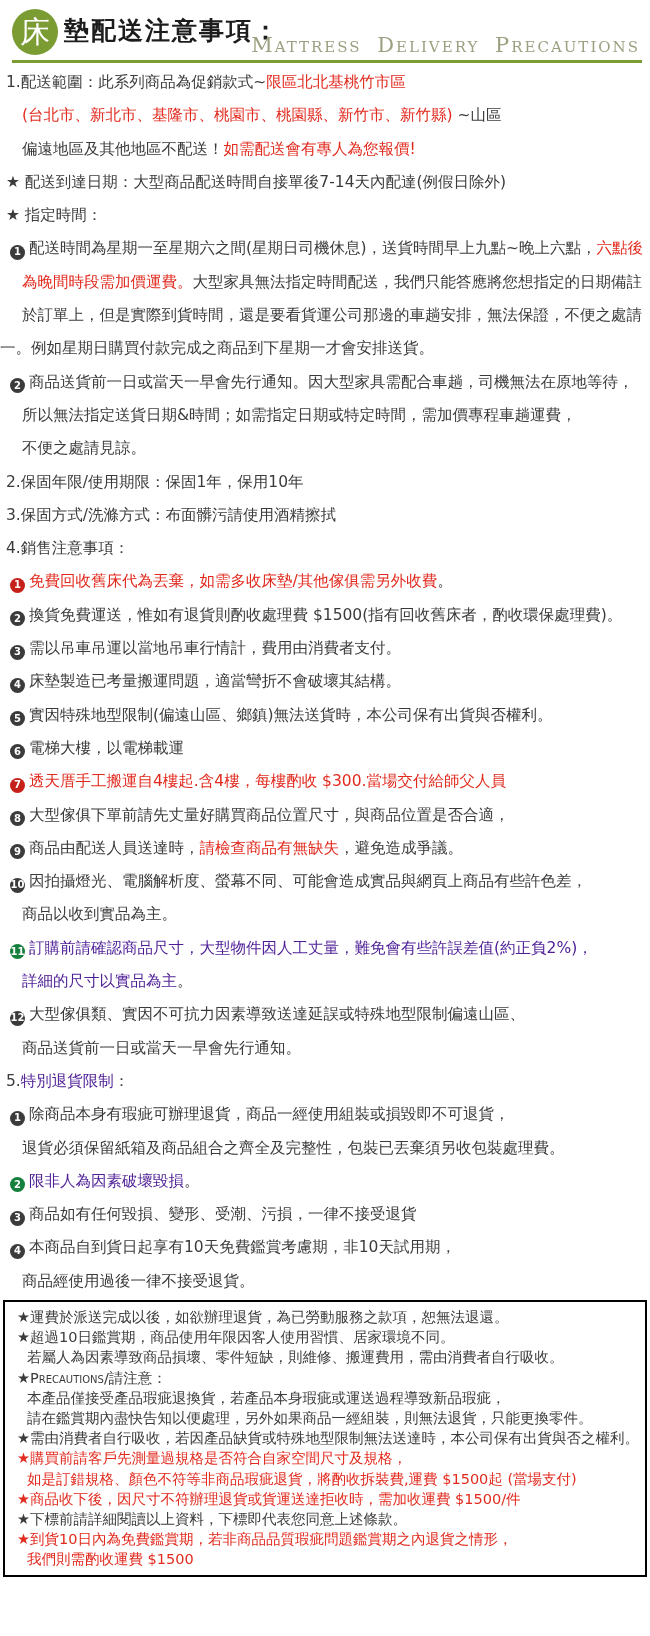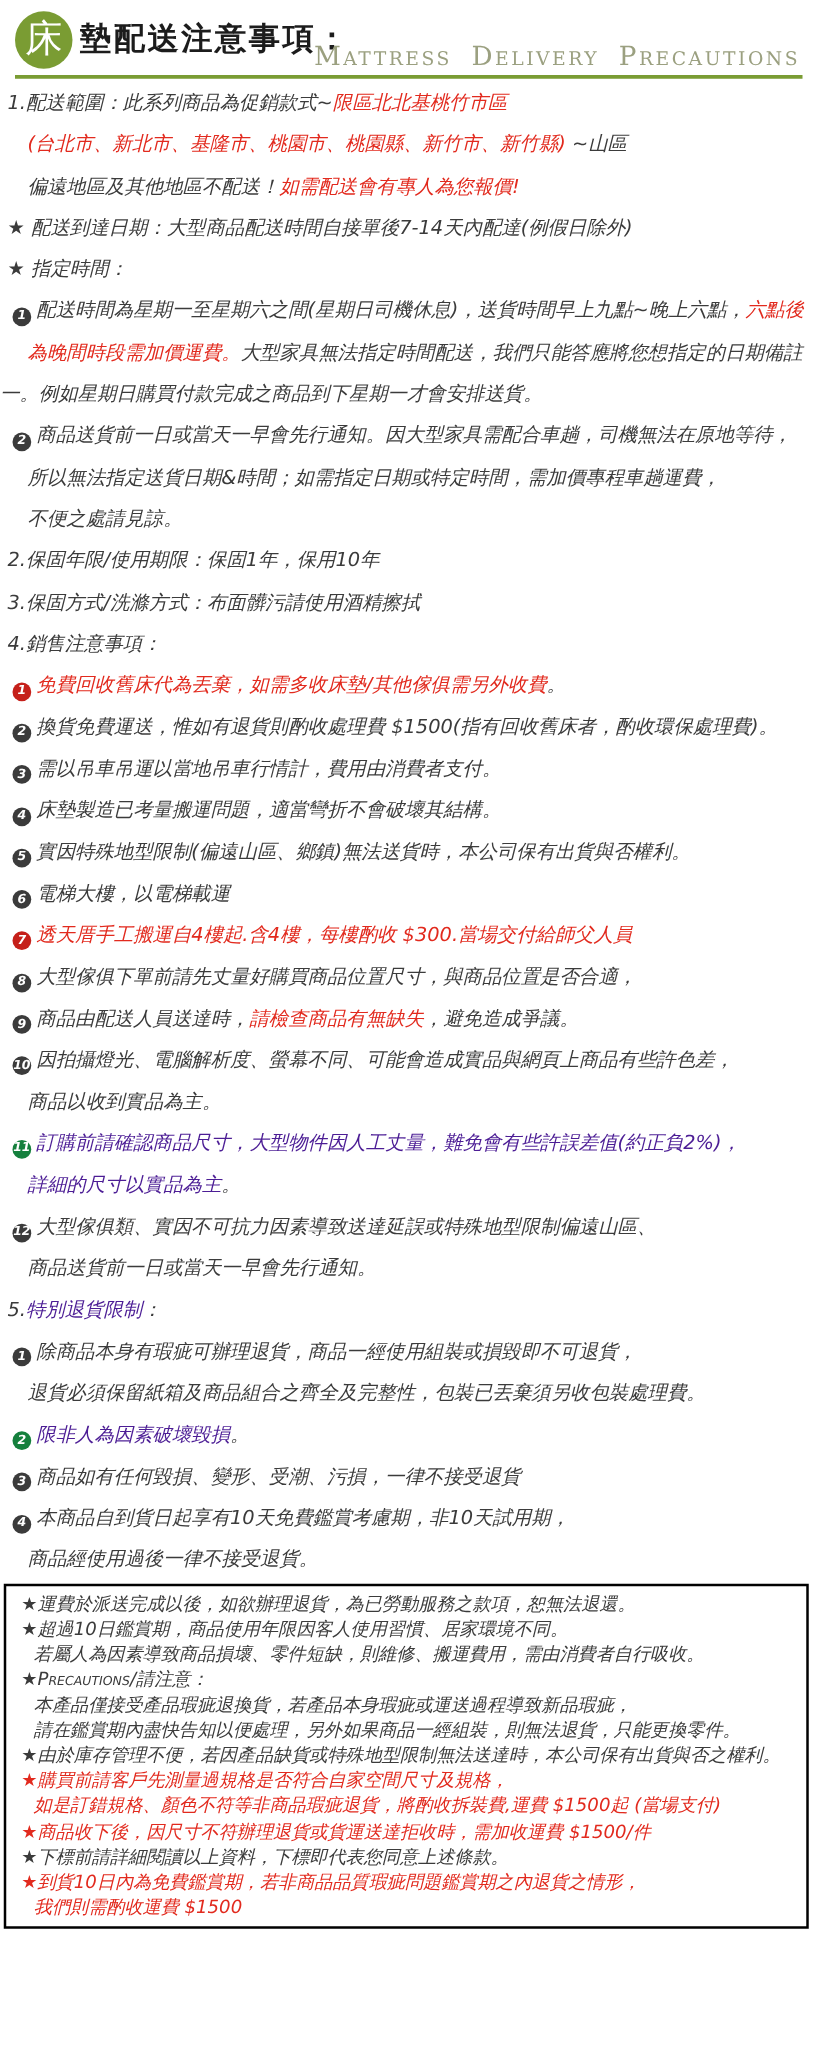--- a/index.html
+++ b/index.html
@@ -9,21 +9,21 @@
   .badge{position:absolute;left:12px;top:9px;width:46px;height:46px;border-radius:50%;
          background:#7a9c33;color:#ffffff;display:flex;align-items:center;justify-content:center;
          font-family:"DejaVu Serif","Liberation Serif",serif;font-size:30px;line-height:1;}
   .title{position:absolute;left:64px;top:14px;font-family:"DejaVu Serif","Liberation Serif",serif;
          font-weight:bold;font-size:25px;color:#1c1c1c;letter-spacing:2px;}
   .subtitle{position:absolute;right:10px;bottom:3px;font-family:"DejaVu Serif","Liberation Serif",serif;
          font-variant:small-caps;font-size:21px;letter-spacing:2px;word-spacing:7px;color:#9ba080;}
   .rule{height:3px;background:#7a9c33;margin:0 8px 0 12px;}
   
   .content{padding-top:3px;}
-  .line{line-height:33.3px;font-size:15.5px;white-space:nowrap;font-style:italic;}
+  .line{line-height:33.3px;font-size:15.5px;white-space:nowrap;}
   .indent-0{padding-left:6px;}
   .indent-1{padding-left:10px;}
   .indent-2{padding-left:22px;}
   .indent-3{}
   .red{color:#e22a1e;}
   .green{color:#4c1d95;}
   .smallcaps{font-variant:small-caps;}
   .bullet{display:inline-flex;align-items:center;justify-content:center;width:15px;height:15px;
           border-radius:50%;color:#ffffff;font-size:10px;font-weight:bold;margin-right:4px;
           vertical-align:-2px;line-height:1;}
@@ -46,20 +46,21 @@
 <div class="rule"></div>
 
 <div class="content" id="body-lines">
     <div class="line indent-0"><span>1.配送範圍：此系列商品為促銷款式~</span><span class="red">限區北北基桃竹市區</span></div>
     <div class="line indent-2"><span class="red">(台北市、新北市、基隆市、桃園市、桃園縣、新竹市、新竹縣)</span><span> ~山區</span></div>
     <div class="line indent-2"><span>偏遠地區及其他地區不配送！</span><span class="red">如需配送會有專人為您報價!</span></div>
     <div class="line indent-0"><span>★ 配送到達日期：大型商品配送時間自接單後7-14天內配達(例假日除外)</span></div>
     <div class="line indent-0"><span>★ 指定時間：</span></div>
     <div class="line indent-1"><span class="bullet black">1</span><span>配送時間為星期一至星期六之間(星期日司機休息)，送貨時間早上九點~晚上六點，</span><span class="red">六點後</span></div>
     <div class="line indent-2"><span class="red">為晚間時段需加價運費。</span><span>大型家具無法指定時間配送，我們只能答應將您想指定的日期備註</span></div>
+    <div class="line indent-2"><span>於訂單上，但是實際到貨時間，還是要看貨運公司那邊的車趟安排，無法保證，不便之處請</span></div>
     <div class="line indent-3"><span>一。例如星期日購買付款完成之商品到下星期一才會安排送貨。</span></div>
     <div class="line indent-1"><span class="bullet black">2</span><span>商品送貨前一日或當天一早會先行通知。因大型家具需配合車趟，司機無法在原地等待，</span></div>
     <div class="line indent-2"><span>所以無法指定送貨日期&amp;時間；如需指定日期或特定時間，需加價專程車趟運費，</span></div>
     <div class="line indent-2"><span>不便之處請見諒。</span></div>
     <div class="line indent-0"><span>2.保固年限/使用期限：保固1年，保用10年</span></div>
     <div class="line indent-0"><span>3.保固方式/洗滌方式：布面髒污請使用酒精擦拭</span></div>
     <div class="line indent-0"><span>4.銷售注意事項：</span></div>
     <div class="line indent-1"><span class="bullet red">1</span><span class="red">免費回收舊床代為丟棄，如需多收床墊/其他傢俱需另外收費</span><span>。</span></div>
     <div class="line indent-1"><span class="bullet black">2</span><span>換貨免費運送，惟如有退貨則酌收處理費 $1500(指有回收舊床者，酌收環保處理費)。</span></div>
     <div class="line indent-1"><span class="bullet black">3</span><span>需以吊車吊運以當地吊車行情計，費用由消費者支付。</span></div>
@@ -84,20 +85,20 @@
     <div class="line indent-2"><span>商品經使用過後一律不接受退貨。</span></div>
   </div>
 
 <div class="notice-box" id="notice-box">
     <div class="line indent-0"><span>★運費於派送完成以後，如欲辦理退貨，為已勞動服務之款項，恕無法退還。</span></div>
     <div class="line indent-0"><span>★超過10日鑑賞期，商品使用年限因客人使用習慣、居家環境不同。</span></div>
     <div class="line indent-1"><span>若屬人為因素導致商品損壞、零件短缺，則維修、搬運費用，需由消費者自行吸收。</span></div>
     <div class="line indent-0"><span>★</span><span class="smallcaps">Precautions</span><span>/請注意：</span></div>
     <div class="line indent-1"><span>本產品僅接受產品瑕疵退換貨，若產品本身瑕疵或運送過程導致新品瑕疵，</span></div>
     <div class="line indent-1"><span>請在鑑賞期內盡快告知以便處理，另外如果商品一經組裝，則無法退貨，只能更換零件。</span></div>
-    <div class="line indent-0"><span>★由於庫存管理不便，若因產品缺貨或特殊地型限制無法送達時，本公司保有出貨與否之權利。</span></div>
+    <div class="line indent-0"><span>★需由消費者自行吸收，若因產品缺貨或特殊地型限制無法送達時，本公司保有出貨與否之權利。</span></div>
     <div class="line indent-0"><span class="red">★購買前請客戶先測量過規格是否符合自家空間尺寸及規格，</span></div>
     <div class="line indent-1"><span class="red">如是訂錯規格、顏色不符等非商品瑕疵退貨，將酌收拆裝費,運費 $1500起 (當場支付)</span></div>
     <div class="line indent-0"><span class="red">★商品收下後，因尺寸不符辦理退貨或貨運送達拒收時，需加收運費 $1500/件</span></div>
     <div class="line indent-0"><span>★下標前請詳細閱讀以上資料，下標即代表您同意上述條款。</span></div>
     <div class="line indent-0"><span class="red">★到貨10日內為免費鑑賞期，若非商品品質瑕疵問題鑑賞期之內退貨之情形，</span></div>
     <div class="line indent-1"><span class="red">我們則需酌收運費 $1500</span></div>
   </div>
 
 </body></html>

